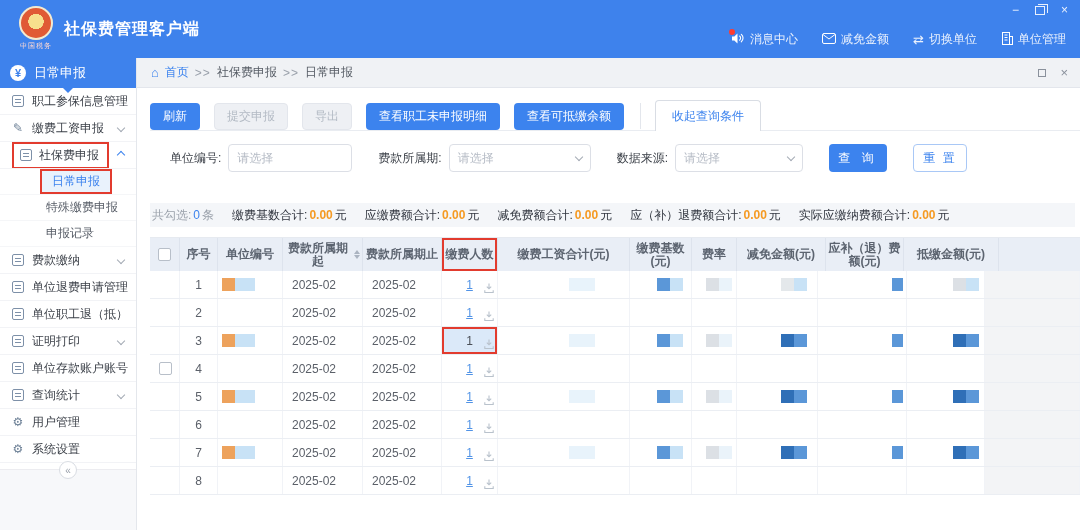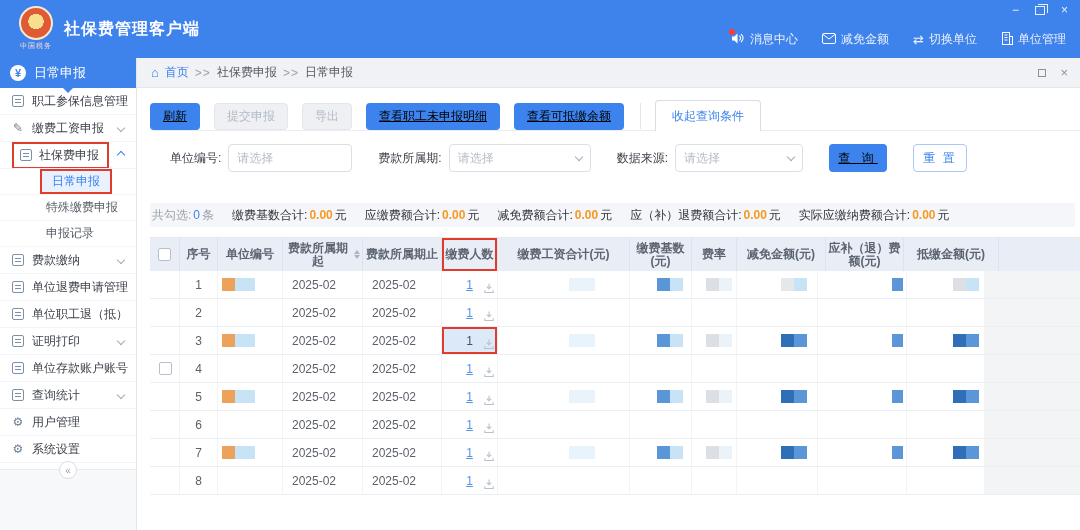--- a/index.html
+++ b/index.html
@@ -56,21 +56,21 @@
   .crumb-first { color:#3c83ee; }
   .crumb-sep { color:#9aa1ab; letter-spacing:1px; }
   .panel-controls { margin-left:auto; display:flex; gap:14px; align-items:center; color:#8a919c; }
   .panel-max { width:8px; height:8px; border:1px solid #8a919c; }
   .panel-close { font-size:13px; line-height:10px; }
 
   .content { flex:1; padding:0 0 0 13px; position:relative; }
 
   .toolbar { margin-top:10px; display:flex; align-items:flex-end; gap:14px; height:32px; position:relative; z-index:2; }
   .btn { height:27px; padding:0 12px; border-radius:4px; font-size:12px; display:inline-flex; align-items:center; justify-content:center; border:1px solid transparent; cursor:pointer; }
-  .btn.primary { background:#3c83ee; color:#000000;text-decoration:underline; }
+  .btn.primary { background:#3c83ee; color:#ffffff; }
   .btn.disabled { background:#eef0f4; color:#b3bac4; border-color:#e3e6ec; }
   .toolbar-divider { width:1px; height:26px; background:#e3e6ec; margin:0 0 1px 2px; }
   .collapse-tab { height:31px; padding:0 16px; background:#fff; border:1px solid #d9dde4; border-bottom:none; border-radius:4px 4px 0 0; color:#3c83ee; font-size:12px; display:inline-flex; align-items:center; margin-bottom:-1px; }
 
   .query-row { border-top:1px solid #e9ecf1; padding:13px 0 11px 20px; display:flex; align-items:center; gap:26px; position:relative; z-index:1; }
   .field { display:flex; align-items:center; gap:7px; font-size:12px; color:#3a3f47; }
   .field input { width:124px; height:28px; border:1px solid #dcdfe6; border-radius:4px; padding:0 8px; font-size:12px; color:#5b6069; outline:none; font-family:inherit; }
   .field input::placeholder { color:#b6bcc6; }
   .pseudo-select { height:28px; border:1px solid #dcdfe6; border-radius:4px; padding:0 8px; font-size:12px; color:#b6bcc6; display:flex; align-items:center; justify-content:space-between; background:#fff; }
   .pseudo-select .chev { margin:0 0 2px 8px; }

